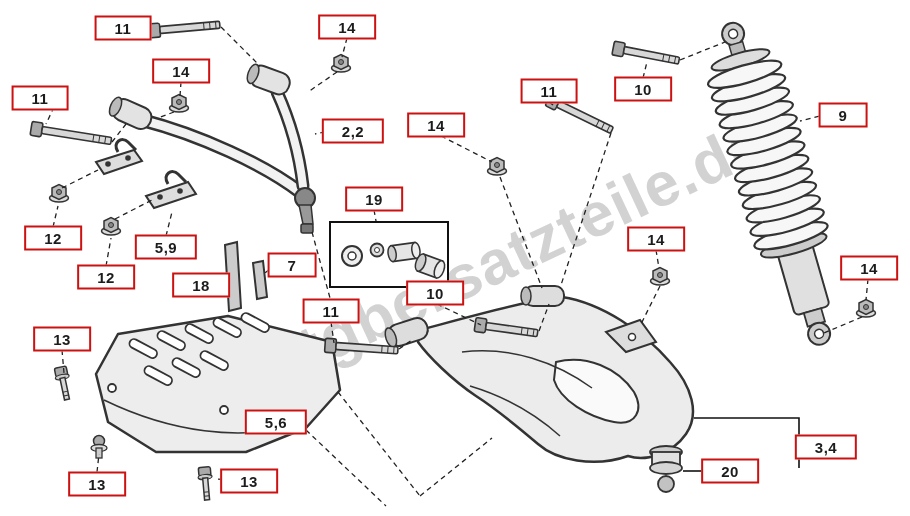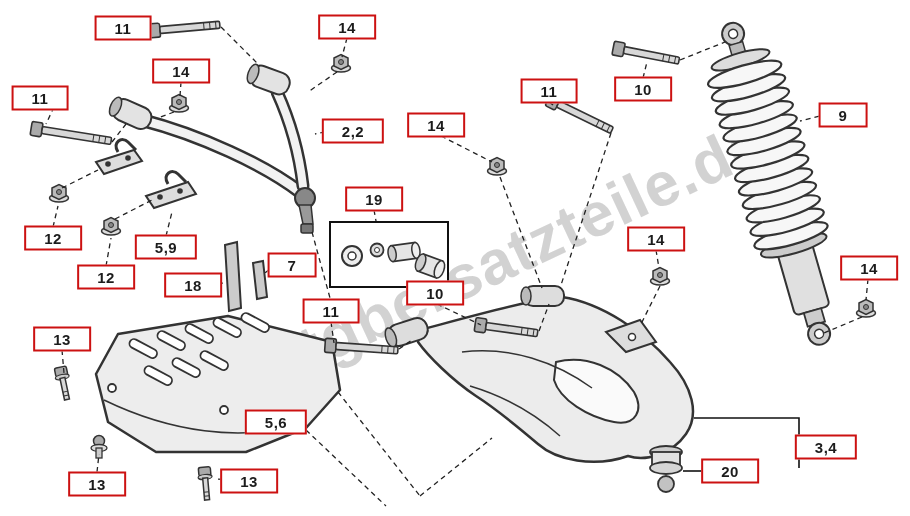--- a/index.html
+++ b/index.html
@@ -297,21 +297,21 @@
       <div class="plabel" data-name="part-label-14" style="left: 181px; top: 71px;">14</div>
       <div class="plabel" data-name="part-label-11" style="left: 40px; top: 98px;">11</div>
       <div class="plabel" data-name="part-label-1-2" style="left: 353px; top: 131px;">2,2</div>
       <div class="plabel" data-name="part-label-14" style="left: 436px; top: 125px;">14</div>
       <div class="plabel" data-name="part-label-11" style="left: 549px; top: 91px;">11</div>
       <div class="plabel" data-name="part-label-10" style="left: 643px; top: 89px;">10</div>
       <div class="plabel" data-name="part-label-9" style="left: 843px; top: 115px;">9</div>
       <div class="plabel" data-name="part-label-12" style="left: 53px; top: 238px;">12</div>
       <div class="plabel" data-name="part-label-12" style="left: 106px; top: 277px;">12</div>
       <div class="plabel" data-name="part-label-7-8" style="left: 166px; top: 247px;">5,9</div>
-      <div class="plabel" data-name="part-label-18" style="left: 193px; top: 285px;">18</div>
+      <div class="plabel" data-name="part-label-18" style="left: 201px; top: 285px;">18</div>
       <div class="plabel" data-name="part-label-17" style="left: 292px; top: 265px;">7</div>
       <div class="plabel" data-name="part-label-19" style="left: 374px; top: 199px;">19</div>
       <div class="plabel" data-name="part-label-14" style="left: 656px; top: 239px;">14</div>
       <div class="plabel" data-name="part-label-14" style="left: 869px; top: 268px;">14</div>
       <div class="plabel" data-name="part-label-10" style="left: 435px; top: 293px;">10</div>
       <div class="plabel" data-name="part-label-11" style="left: 331px; top: 311px;">11</div>
       <div class="plabel" data-name="part-label-13" style="left: 62px; top: 339px;">13</div>
       <div class="plabel" data-name="part-label-5-6" style="left: 276px; top: 422px;">5,6</div>
       <div class="plabel" data-name="part-label-13" style="left: 97px; top: 484px;">13</div>
       <div class="plabel" data-name="part-label-13" style="left: 249px; top: 481px;">13</div>

